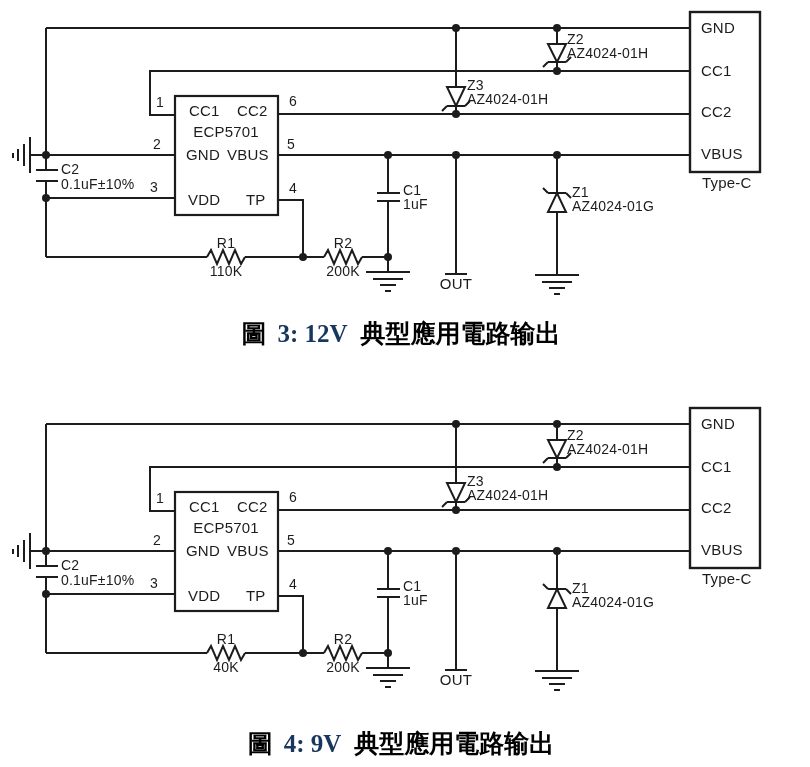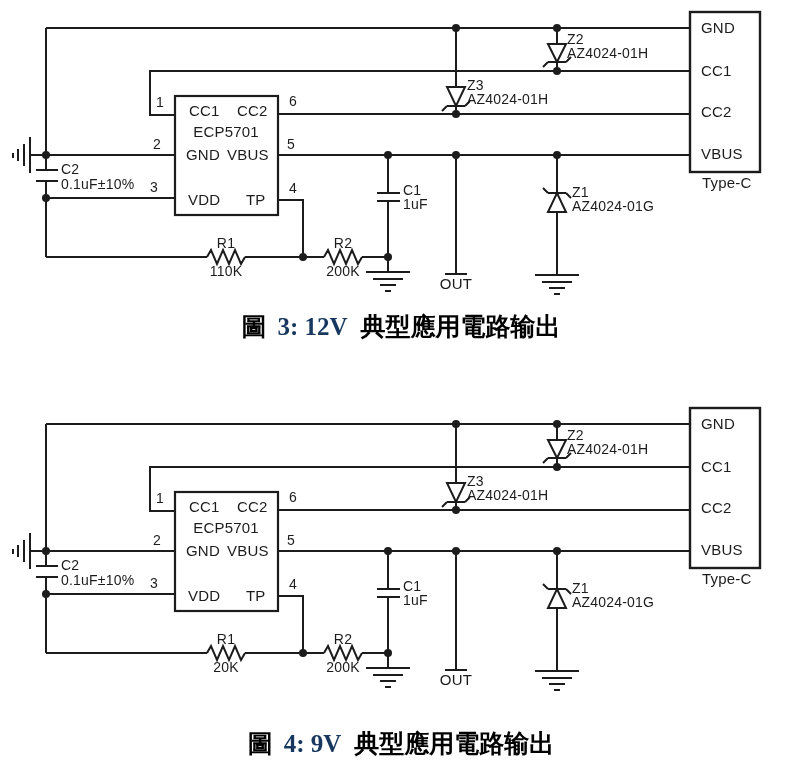--- a/index.html
+++ b/index.html
@@ -117,21 +117,21 @@
   <div class="lbl" style="left:567px;top:46px">AZ4024-01H</div>
   <div class="lbl" style="left:572px;top:185px">Z1</div>
   <div class="lbl" style="left:572px;top:199px">AZ4024-01G</div>
   <div class="lbl s15" style="left:701px;top:20px">GND</div>
   <div class="lbl s15" style="left:701px;top:63px">CC1</div>
   <div class="lbl s15" style="left:701px;top:104px">CC2</div>
   <div class="lbl s15" style="left:701px;top:146px">VBUS</div>
   <div class="lbl s15" style="left:702px;top:175px">Type-C</div>
 </div>
 
-<div class="caption" style="top:310px">
+<div class="caption" style="top:317px">
   <span class="cap-fig">圖</span><span class="cap-num">3:</span><span class="cap-volt">12V</span><span>典型應用電路输出</span>
 </div>
 
 <div class="circuit" style="top:396px">
   <svg class="wires" width="810" height="310" viewBox="0 0 810 310">
     <use href="#ckt"></use>
   </svg>
   <div class="lbl" style="left:61px;top:162px">C2</div>
   <div class="lbl" style="left:61px;top:177px">0.1uF±10%</div>
   <div class="lbl" style="left:156px;top:95px">1</div>
@@ -141,21 +141,21 @@
   <div class="lbl" style="left:287px;top:137px">5</div>
   <div class="lbl" style="left:289px;top:181px">4</div>
   <div class="lbl s15" style="left:189px;top:103px">CC1</div>
   <div class="lbl s15" style="left:237px;top:103px">CC2</div>
   <div class="lbl s15 ctr" style="left:226px;top:124px">ECP5701</div>
   <div class="lbl s15" style="left:186px;top:147px">GND</div>
   <div class="lbl s15" style="left:227px;top:147px">VBUS</div>
   <div class="lbl s15" style="left:188px;top:192px">VDD</div>
   <div class="lbl s15" style="left:246px;top:192px">TP</div>
   <div class="lbl ctr" style="left:226px;top:236px">R1</div>
-  <div class="lbl ctr" style="left:226px;top:264px">20K</div>
+  <div class="lbl ctr" style="left:226px;top:264px">40K</div>
   <div class="lbl ctr" style="left:343px;top:236px">R2</div>
   <div class="lbl ctr" style="left:343px;top:264px">200K</div>
   <div class="lbl" style="left:403px;top:183px">C1</div>
   <div class="lbl" style="left:403px;top:197px">1uF</div>
   <div class="lbl s15 ctr" style="left:456px;top:276px">OUT</div>
   <div class="lbl" style="left:467px;top:78px">Z3</div>
   <div class="lbl" style="left:467px;top:92px">AZ4024-01H</div>
   <div class="lbl" style="left:567px;top:32px">Z2</div>
   <div class="lbl" style="left:567px;top:46px">AZ4024-01H</div>
   <div class="lbl" style="left:572px;top:185px">Z1</div>

